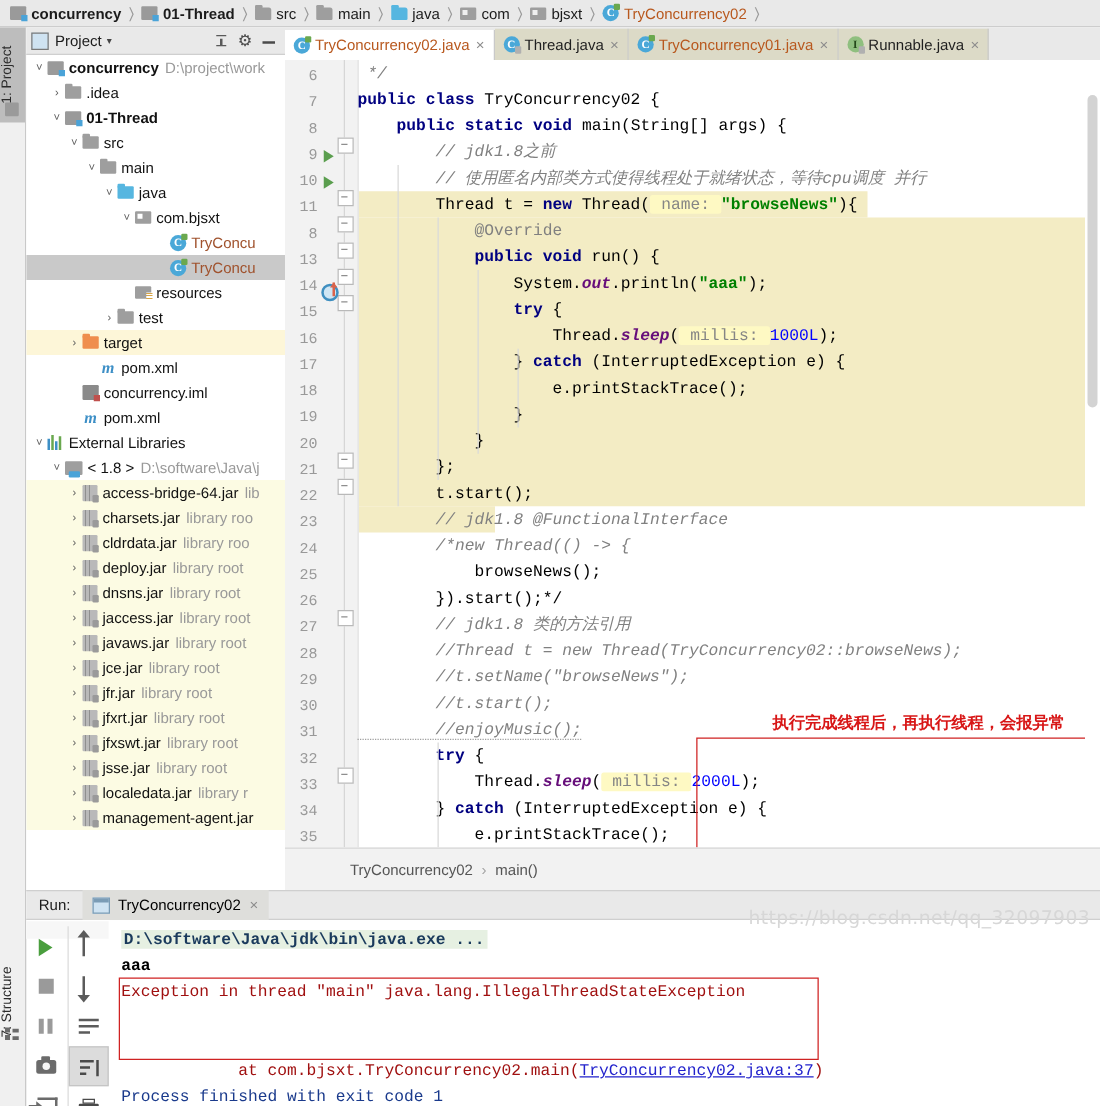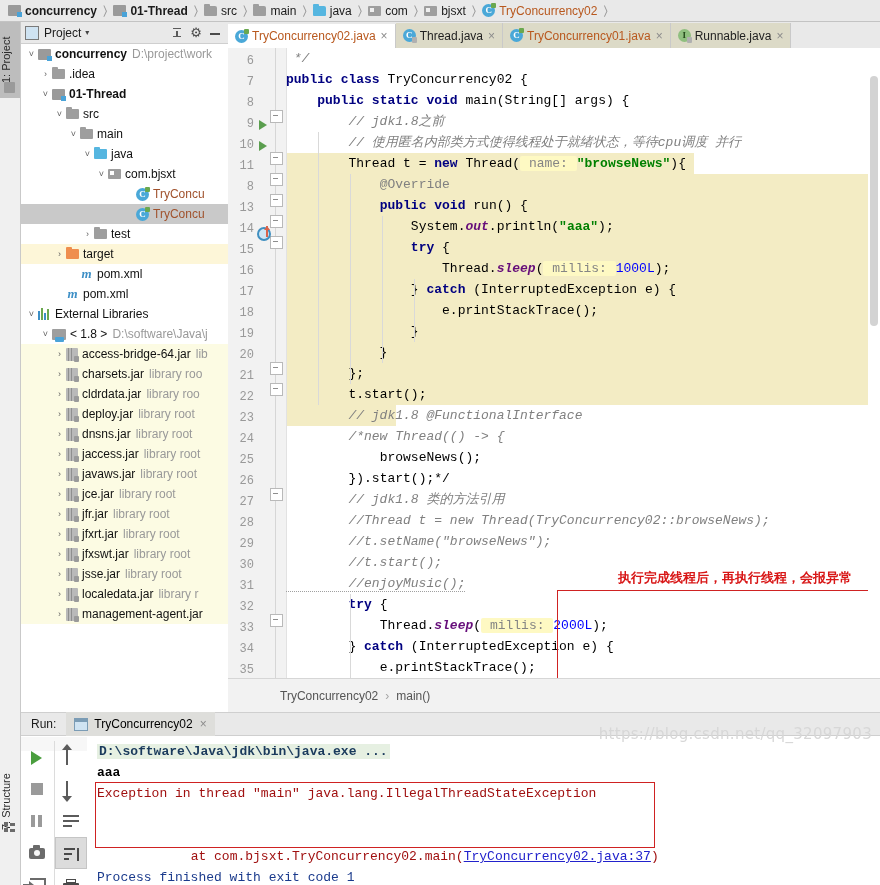--- a/index.html
+++ b/index.html
@@ -342,34 +342,44 @@
         <div class="trow" style="padding-left: 102px;">
           <span class="arrow"></span>
           <span class="ticon t-class">C</span>
           <span class="tlabel orange">TryConcu</span>
         </div>
         <div class="trow sel" style="padding-left: 102px;">
           <span class="arrow"></span>
           <span class="ticon t-class">C</span>
           <span class="tlabel orange">TryConcu</span>
         </div>
+        <div class="trow" style="padding-left: 74px;">
+          <span class="arrow"></span>
+          <span class="ticon t-res"></span>
+          <span class="tlabel">resources</span>
+        </div>
         <div class="trow" style="padding-left: 60px;">
           <span class="arrow">›</span>
           <span class="ticon t-folder"></span>
           <span class="tlabel">test</span>
         </div>
         <div class="trow hl" style="padding-left: 32px;">
           <span class="arrow">›</span>
           <span class="ticon t-folder orange"></span>
           <span class="tlabel">target</span>
         </div>
         <div class="trow" style="padding-left: 46px;">
           <span class="arrow"></span>
           <span class="ticon t-m">m</span>
           <span class="tlabel">pom.xml</span>
+        </div>
+        <div class="trow" style="padding-left: 32px;">
+          <span class="arrow"></span>
+          <span class="ticon t-iml"></span>
+          <span class="tlabel">concurrency.iml</span>
         </div>
         <div class="trow" style="padding-left: 32px;">
           <span class="arrow"></span>
           <span class="ticon t-m">m</span>
           <span class="tlabel">pom.xml</span>
         </div>
         <div class="trow" style="padding-left: 4px;">
           <span class="arrow">˅</span>
           <span class="ticon t-lib">
             <i></i>

